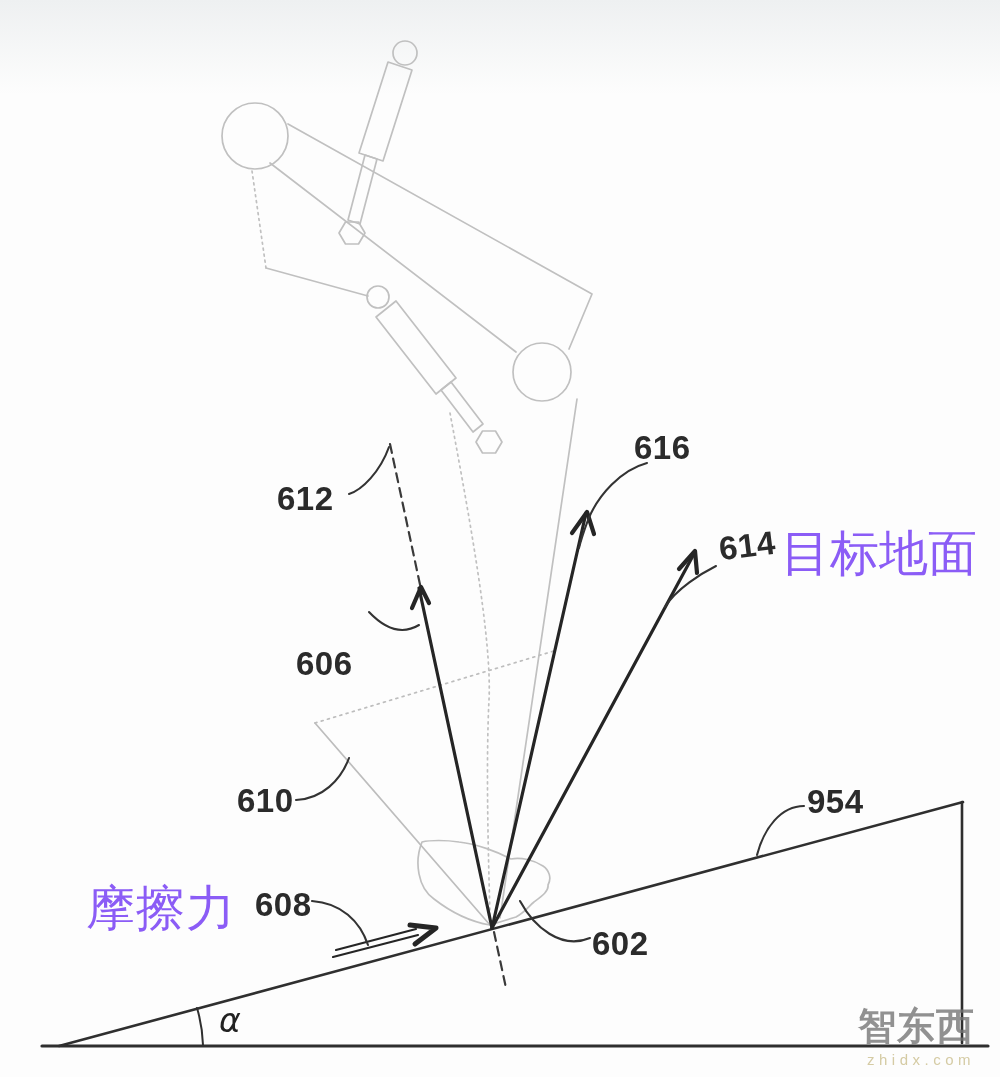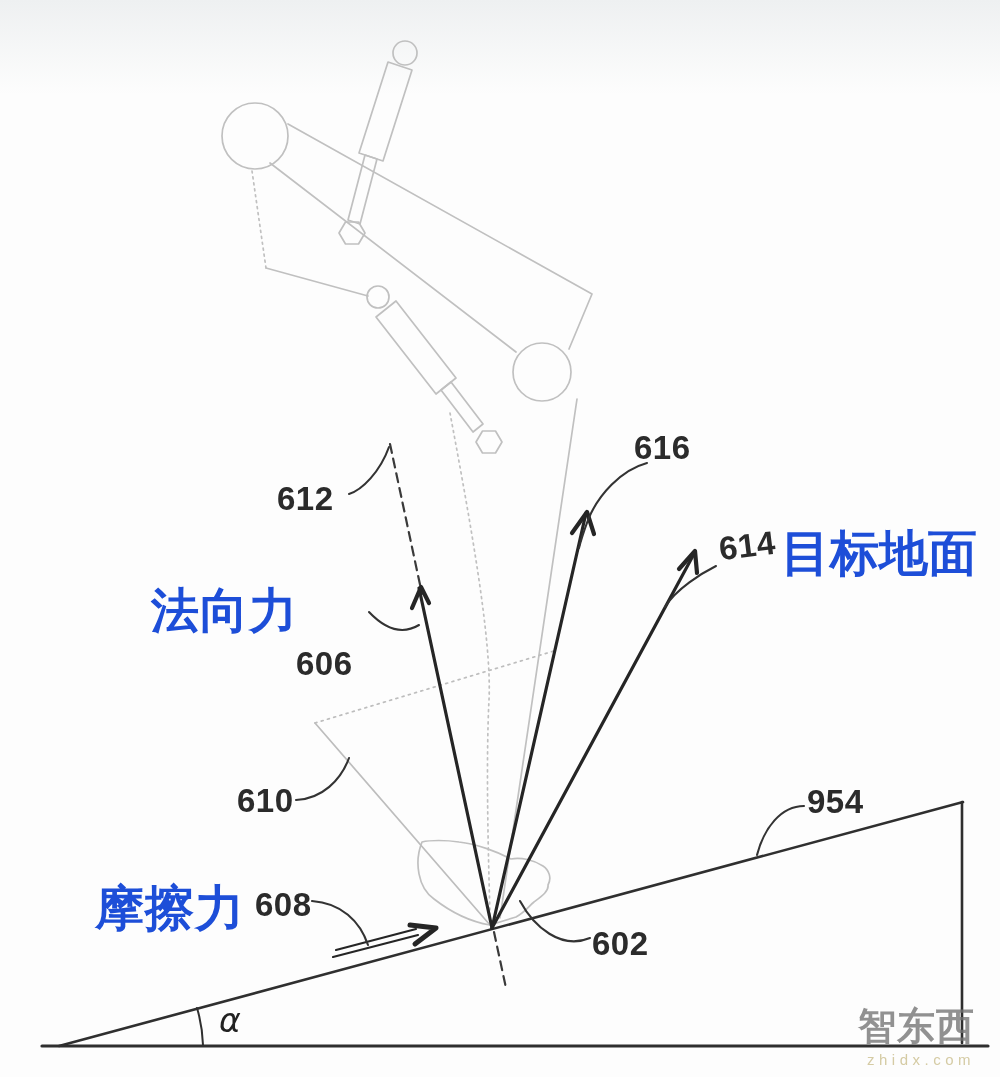--- a/index.html
+++ b/index.html
@@ -7,21 +7,21 @@
     position:relative;width:1000px;height:1077px;overflow:hidden;
     background:#fdfdfd;font-family:"Liberation Sans",sans-serif;
   }
   #topfade{position:absolute;left:0;top:0;width:1000px;height:95px;
     background:linear-gradient(180deg,#eef0f1 0%,rgba(255,255,255,0) 100%);}
   svg{position:absolute;left:0;top:0;}
   .txt{position:absolute;white-space:nowrap;}
   .ref{font-size:33px;font-weight:700;color:#2b2b2b;letter-spacing:0.5px;}
   .alpha{font-size:33px;font-style:italic;font-weight:400;color:#222;
     font-family:"DejaVu Sans",sans-serif;}
-  .cn{color:#1d4ed8;font-weight:700;}
+  .cn{color:#8b5cf6;font-weight:400;}
   .cn3{font-size:48px;letter-spacing:1px;}
   .cn4{font-size:49px;letter-spacing:0px;line-height:60px;}
   .wm-gray{font-size:28px;color:#c5c5c5;letter-spacing:2px;}
   .wm-yellow{font-size:38px;font-weight:700;color:#737373;opacity:.78;letter-spacing:1px;}
   .wm-url{font-size:15px;color:#d5cba4;letter-spacing:4.5px;}
 </style>
 </head>
 <body>
 
 <div id="stage">
@@ -111,21 +111,20 @@
   <div class="txt ref" style="left:269px;top:480px;margin-left:8px;">612</div>
   <div class="txt ref" style="left:634px;top:429px;">616</div>
   <div class="txt ref" style="left:719px;top:527px;transform:rotate(-7deg);">614</div>
   <div class="txt ref" style="left:296px;top:597px;margin-top:48px;">606</div>
   <div class="txt ref" style="left:237px;top:782px;">610</div>
   <div class="txt ref" style="left:255px;top:886px;">608</div>
   <div class="txt ref" style="left:592px;top:925px;">602</div>
   <div class="txt ref" style="left:807px;top:783px;">954</div>
   <div class="txt alpha" style="left:219px;top:1001px;">α</div>
 
-  <div class="txt cn cn3" style="left:151px;top:579px;">法向力</div>
   <div class="txt cn cn4" style="left:781px;top:523px;">
     <div>目标地面</div>
   </div>
-  <div class="txt cn cn3" style="left:95px;top:876px;font-size:49px;">摩擦力</div>
+  <div class="txt cn cn3" style="left:86px;top:876px;font-size:49px;">摩擦力</div>
 
   <div class="txt wm-yellow" style="left:858px;top:1001px;">智东西</div>
   <div class="txt wm-url" style="left:867px;top:1051px;">zhidx.com</div>
 </div>
 
 </body></html>

